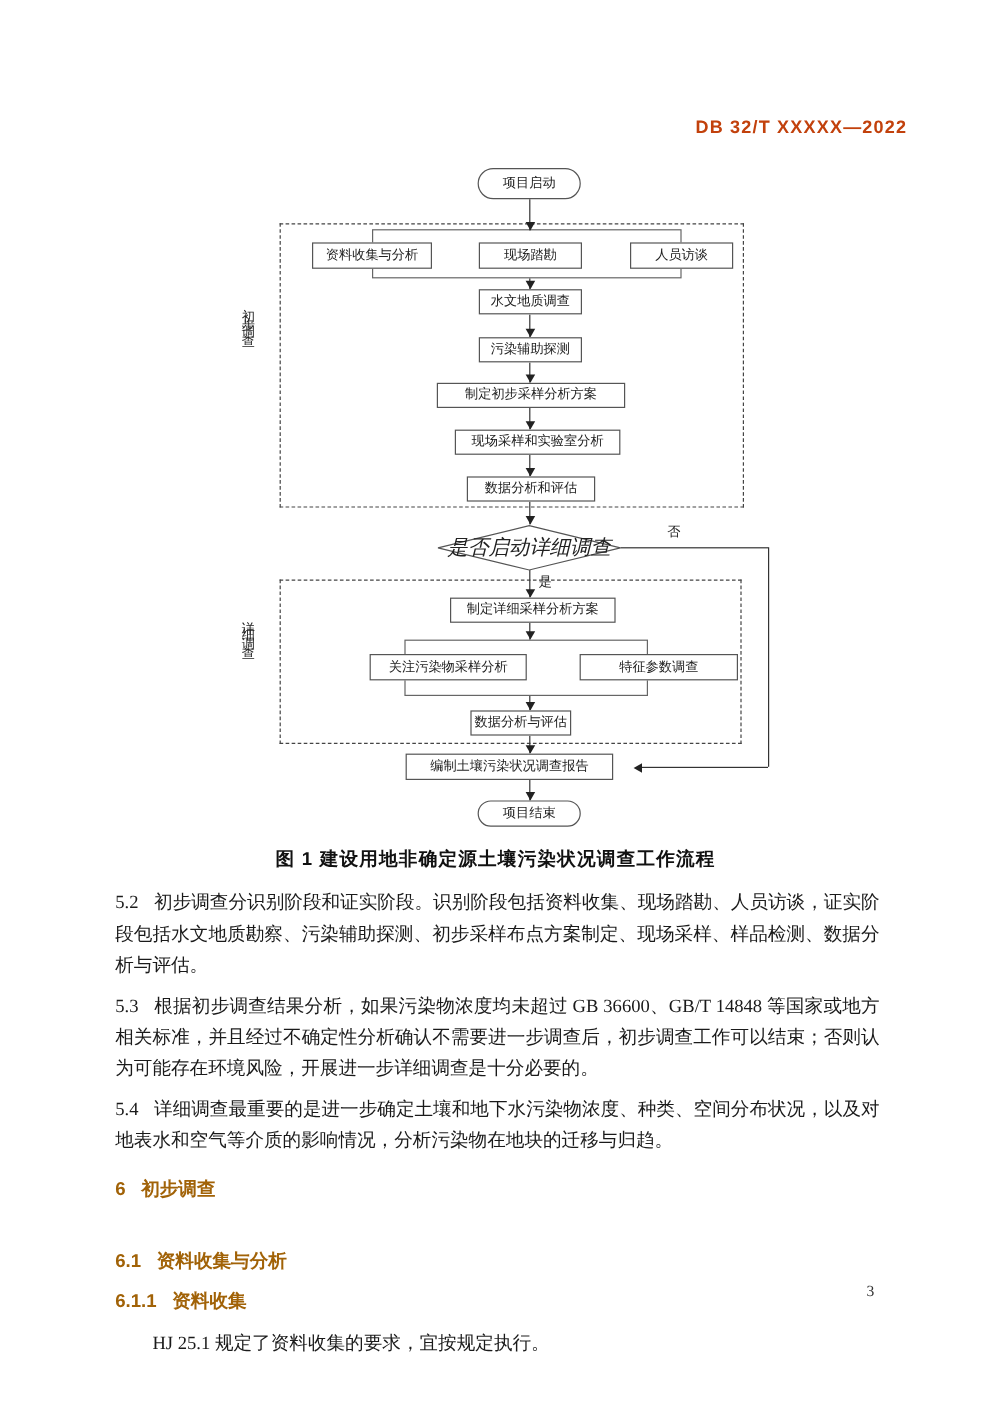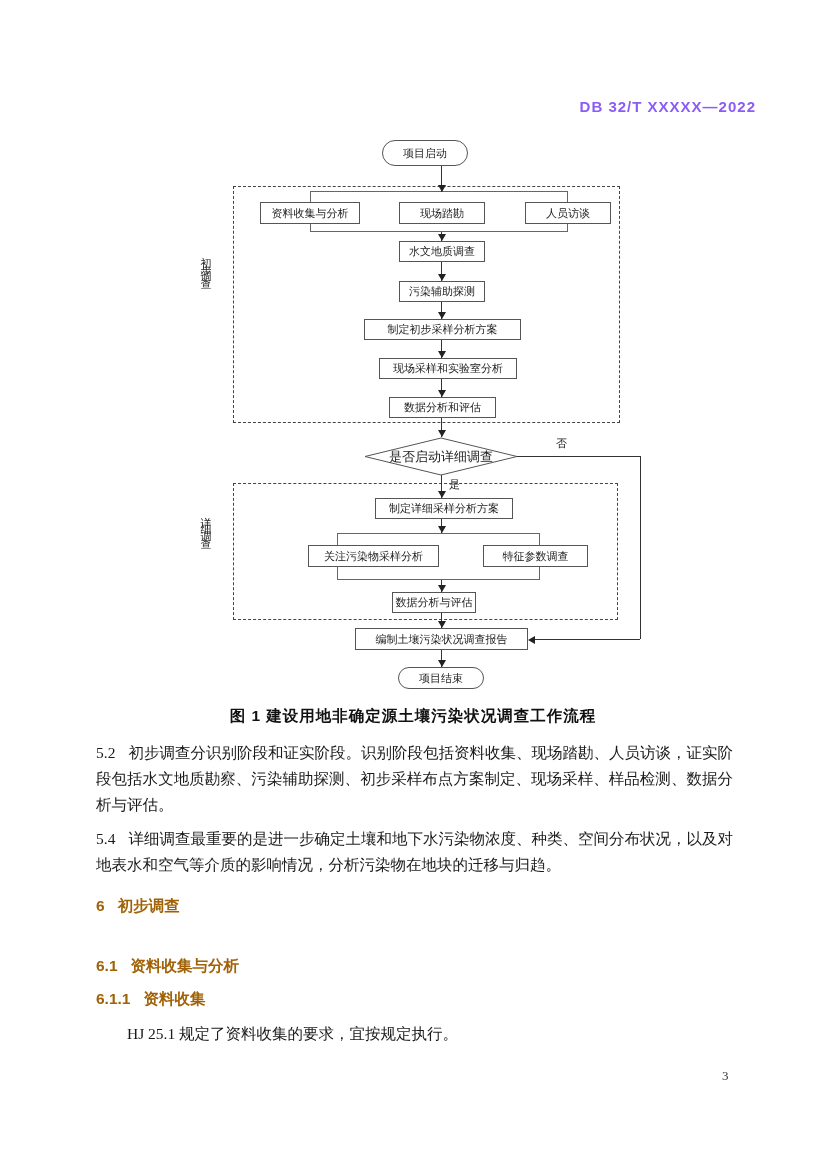--- a/index.html
+++ b/index.html
@@ -5,21 +5,21 @@
   html,body{margin:0;padding:0;}
   body{
     width:826px;height:1169px;position:relative;background:#ffffff;
     font-family:"Liberation Serif","DejaVu Serif",serif;color:#1a1a1a;
     overflow:hidden;
   }
   
   .doc-code{
     position:absolute;top:98px;right:70px;
     font-family:"Liberation Sans","DejaVu Sans",sans-serif;
-    font-weight:600;font-size:15px;letter-spacing:1px;color:#8b5cf6;
+    font-weight:600;font-size:15px;letter-spacing:1px;color:#c2410c;
   }
   
   .fc{position:absolute;left:0;top:0;width:826px;height:740px;}
   .node{
     position:absolute;border:1px solid #555;background:#fff;
     display:flex;align-items:center;justify-content:center;
     font-size:11px;color:#222;text-align:center;line-height:1.1;
     box-sizing:border-box;
   }
   .oval{border-radius:13px;}
@@ -39,21 +39,21 @@
   .vline{position:absolute;width:0;border-left:1px solid #333;}
   .harrow-left{position:absolute;height:0;border-top:1px solid #333;}
   .harrow-left::before{
     content:"";position:absolute;left:-7px;top:-4px;width:0;height:0;
     border-top:4px solid transparent;border-bottom:4px solid transparent;
     border-right:7px solid #222;
   }
   .diamond-svg{position:absolute;}
   .diamond-label{
     position:absolute;display:flex;align-items:center;justify-content:center;
-    font-size:13px;color:#222;
+    font-size:17px;color:#222;font-style:italic;
   }
   .flow-label{position:absolute;font-size:11px;color:#222;}
   
   .fig-caption{
     position:absolute;left:0;right:0;top:706px;text-align:center;
     font-family:"Liberation Sans","DejaVu Sans",sans-serif;
     font-weight:bold;font-size:15.5px;color:#111;letter-spacing:1px;
   }
   
   .text-col{
@@ -103,50 +103,51 @@
   <div class="varrow" style="left:441px;top:613px;height:15px;"></div>
   <div class="varrow" style="left:441px;top:650px;height:17px;"></div>
 
   <div class="hline" style="left:517px;top:456px;width:123px;"></div>
   <div class="vline" style="left:640px;top:456px;height:183px;"></div>
   <div class="harrow-left" style="left:535px;top:639px;width:105px;"></div>
 
   <div class="flow-label" style="left:556px;top:436px;">否</div>
   <div class="flow-label" style="left:449px;top:477px;">是</div>
 
-  <div class="node oval" style="left:382px;top:140px;width:86px;height:26px;text-align:right;">项目启动</div>
+  <div class="node oval" style="left:398px;top:140px;width:86px;height:26px;text-align:right;">项目启动</div>
 
   <div class="node" style="left:260px;top:202px;width:100px;height:22px;">资料收集与分析</div>
   <div class="node" style="left:399px;top:202px;width:86px;height:22px;">现场踏勘</div>
   <div class="node" style="left:525px;top:202px;width:86px;height:22px;">人员访谈</div>
 
   <div class="node" style="left:399px;top:241px;width:86px;height:21px;">水文地质调查</div>
   <div class="node" style="left:399px;top:281px;width:86px;height:21px;">污染辅助探测</div>
   <div class="node" style="left:364px;top:319px;width:157px;height:21px;">制定初步采样分析方案</div>
   <div class="node" style="left:379px;top:358px;width:138px;height:21px;">现场采样和实验室分析</div>
   <div class="node" style="left:389px;top:397px;width:107px;height:21px;">数据分析和评估</div>
 
   <svg class="diamond-svg" style="left:363px;top:437px;" width="156" height="39">
     <polygon points="78,1 154,19.5 78,38 2,19.5" fill="#ffffff" stroke="#555" stroke-width="1"></polygon>
   </svg>
   <div class="diamond-label" style="left:363px;top:437px;width:156px;height:39px;">是否启动详细调查</div>
 
   <div class="node" style="left:375px;top:498px;width:138px;height:21px;">制定详细采样分析方案</div>
   <div class="node" style="left:272px;top:545px;width:131px;height:22px;margin-left:36px;">关注污染物采样分析</div>
-  <div class="node" style="left:483px;top:545px;width:105px;height:22px;">特征参数调查</div>
+  <div class="node" style="left:483px;top:545px;width:132px;height:22px;">特征参数调查</div>
   <div class="node" style="left:392px;top:592px;width:84px;height:21px;">数据分析与评估</div>
 
-  <div class="node" style="left:355px;top:628px;width:173px;height:22px;">编制土壤污染状况调查报告</div>
+  <div class="node" style="left:338px;top:628px;width:173px;height:22px;">编制土壤污染状况调查报告</div>
   <div class="node oval" style="left:398px;top:667px;width:86px;height:22px;">项目结束</div>
 </div>
 
 <div class="fig-caption">图 1 建设用地非确定源土壤污染状况调查工作流程</div>
 
 <div class="text-col">
   <p class="para"><span class="num">5.2</span><span>初步调查分识别阶段和证实阶段。识别阶段包括资料收集、现场踏勘、人员访谈，证实阶段包括水文地质勘察、污染辅助探测、初步采样布点方案制定、现场采样、样品检测、数据分析与评估。</span></p>
+  <p class="para"><span class="num">5.3</span><span>根据初步调查结果分析，如果污染物浓度均未超过 GB 36600、GB/T 14848 等国家或地方相关标准，并且经过不确定性分析确认不需要进一步调查后，初步调查工作可以结束；否则认为可能存在环境风险，开展进一步详细调查是十分必要的。</span></p>
   <p class="para"><span class="num">5.4</span><span>详细调查最重要的是进一步确定土壤和地下水污染物浓度、种类、空间分布状况，以及对地表水和空气等介质的影响情况，分析污染物在地块的迁移与归趋。</span></p>
 
   <p class="heading h-l1"><span class="num">6</span><span>初步调查</span></p>
   <p class="heading h-l2"><span class="num">6.1</span><span>资料收集与分析</span></p>
   <p class="heading h-l3"><span class="num">6.1.1</span><span>资料收集</span></p>
 
   <p class="hj-para">HJ 25.1 规定了资料收集的要求，宜按规定执行。</p>
 </div>
 
 <div class="page-num">3</div>

